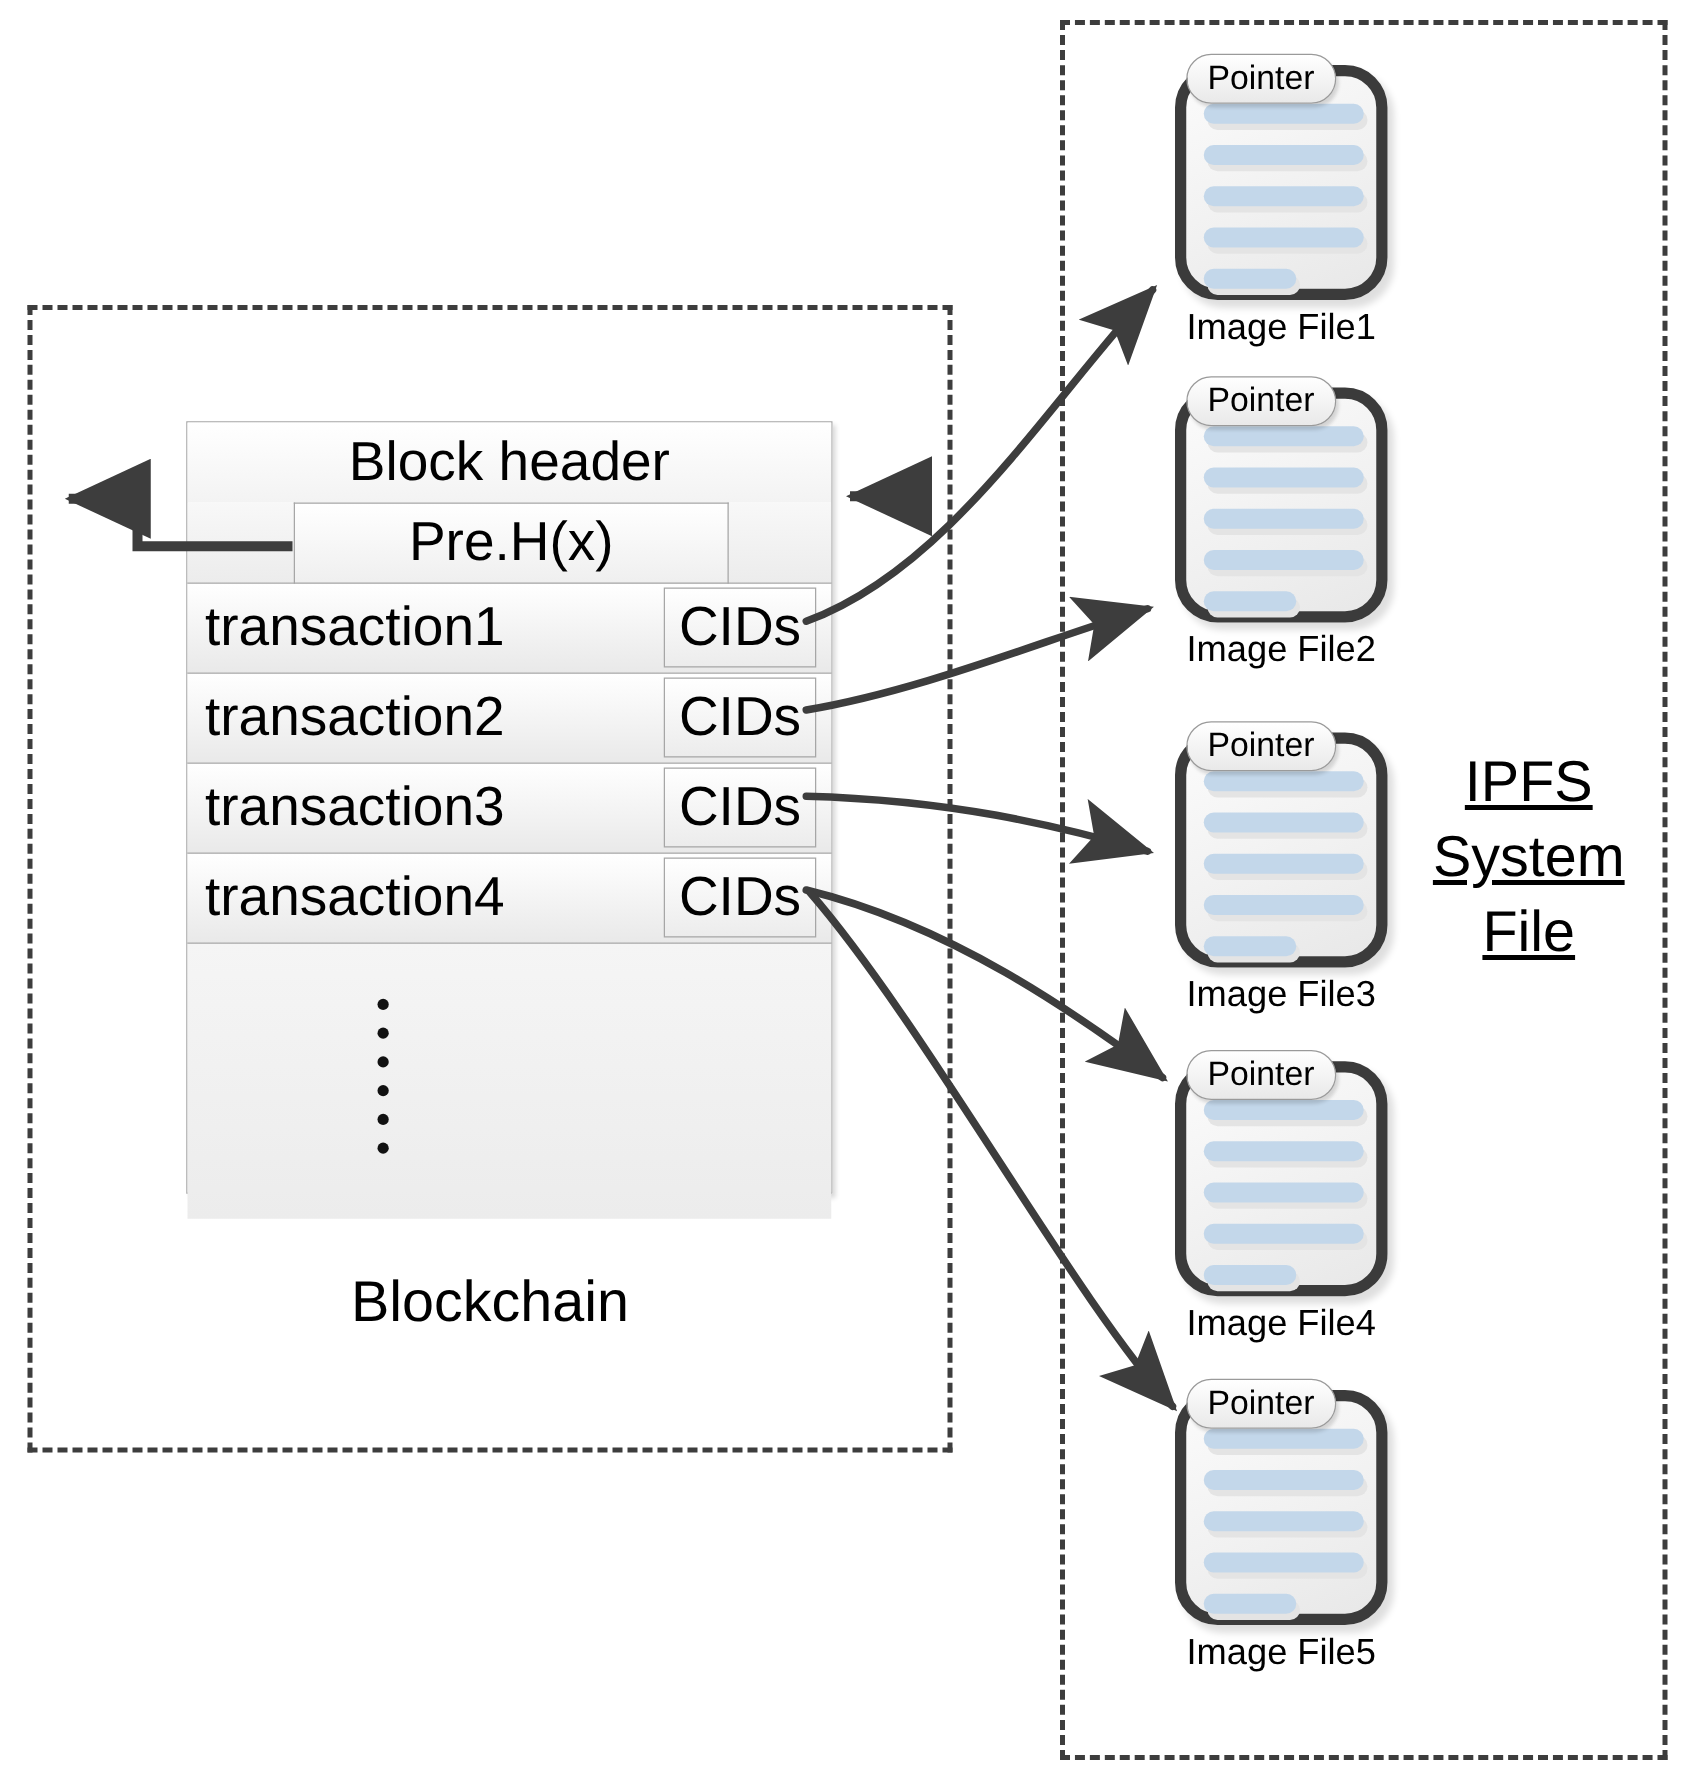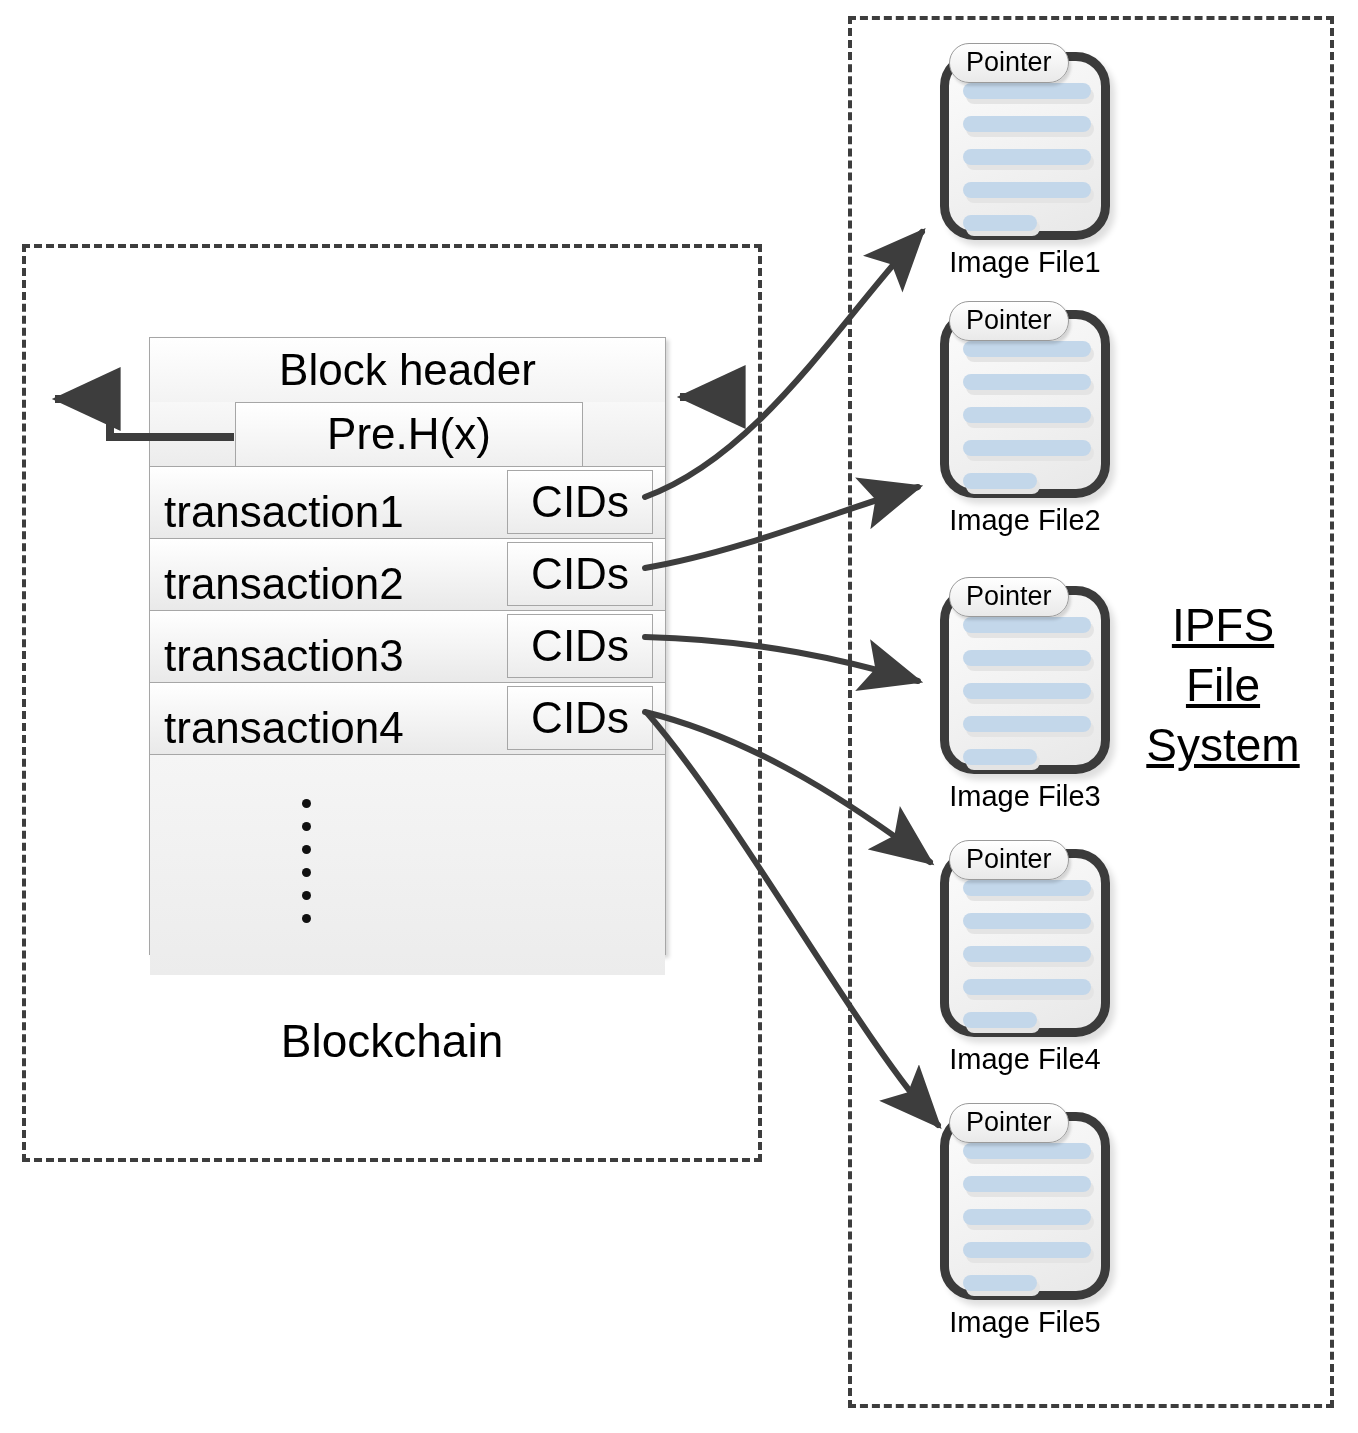--- a/index.html
+++ b/index.html
@@ -89,27 +89,26 @@
     background: linear-gradient(#ffffff, #e9e9e9);
   }
   .tx-label {
     position: absolute;
     left: 14px;
     top: 0;
     height: 83px;
     line-height: 69px;
     font-size: 44px;
     white-space: nowrap;
-    margin-top: 10px;
   }
   .cids-cell {
     position: absolute;
     right: 12px;
     top: 3px;
-    width: 146px;
+    width: 122px;
     height: 64px;
     line-height: 62px;
     box-sizing: border-box;
     border: 1px solid #a6a6a6;
     text-align: center;
     font-size: 44px;
     background: linear-gradient(#ffffff, #ececec);
   }
   #row-filler {
     position: relative;
@@ -270,22 +269,22 @@
           <span></span>
           <span></span>
       </div>
     </div>
   </div>
 
   <div id="blockchain-caption">Blockchain</div>
 
   <div id="ipfs-caption">
     <div>IPFS</div>
+    <div>System</div>
     <div>File</div>
-    <div>System</div>
   </div>
 
   <div class="file-node" style="left:925px; top:52px;">
     <div class="file-card">
       <div class="pointer-pill">Pointer</div>
       <div class="file-lines">
         <div class="fline first"></div>
           <div class="fline"></div>
           <div class="fline"></div>
           <div class="fline"></div>

